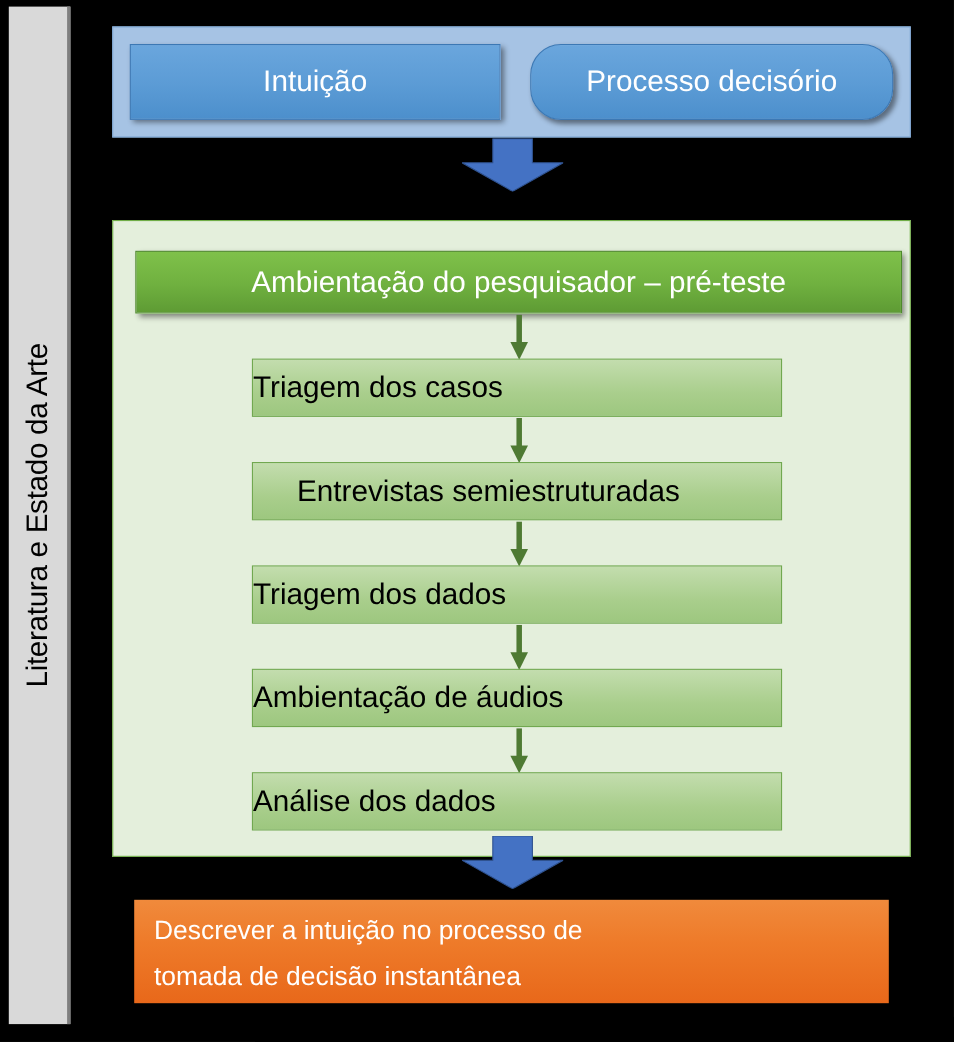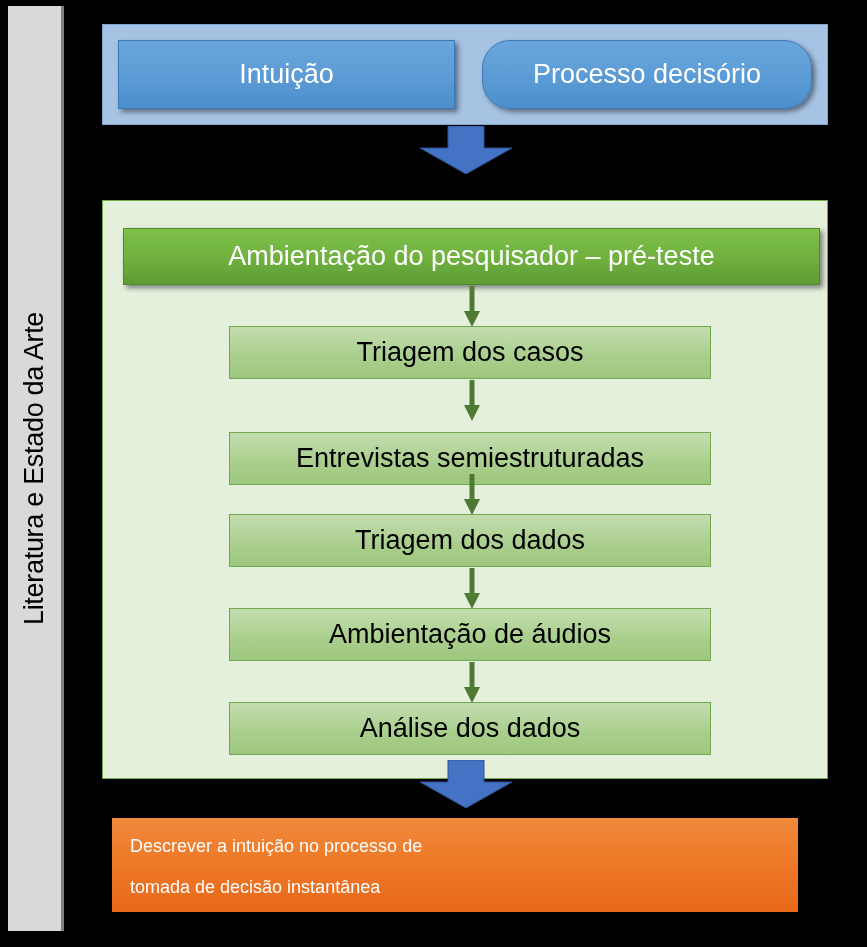--- a/index.html
+++ b/index.html
@@ -118,27 +118,26 @@
   .step {
     position: absolute;
     left: 126px;
     width: 482px;
     height: 53px;
     border: 1px solid #71A850;
     box-sizing: border-box;
     background: linear-gradient(to bottom, #C3DDAE 0%, #A9CE8C 60%, #9DC77F 100%);
     display: flex;
     align-items: center;
-    justify-content: center;
     color: #000000;
     font-size: 27px;
     white-space: nowrap;
   }
   .step.s0 { top: 125px; }
-  .step.s1 { top: 231px; }
+  .step.s1 { top: 219px; padding-left: 40px; }
   .step.s2 { top: 313px; }
   .step.s3 { top: 407px; }
   .step.s4 { top: 501px; }
 
   
   .green-arrow {
     position: absolute;
     left: 360px;
     width: 18px;
     height: 41px;
@@ -146,29 +145,29 @@
   .green-arrow svg { display: block; width: 100%; height: 100%; }
   .green-arrow.g0 { top: 85px; }
   .green-arrow.g1 { top: 179px; }
   .green-arrow.g2 { top: 273px; }
   .green-arrow.g3 { top: 367px; }
   .green-arrow.g4 { top: 461px; }
 
   
   .orange-box {
     position: absolute;
-    left: 112px;
+    left: 122px;
     top: 818px;
     width: 686px;
     height: 94px;
     background: linear-gradient(to bottom, #F08A3C 0%, #EE7B2A 40%, #E8681A 100%);
     box-sizing: border-box;
     padding: 8px 18px 0 18px;
     color: #FFFFFF;
-    font-size: 18px;
+    font-size: 24px;
     line-height: 41px;
   }
   .orange-line { display: block; white-space: nowrap; }
 </style>
 </head>
 <body>
 
 <div id="root">
 
   <div class="sidebar">

